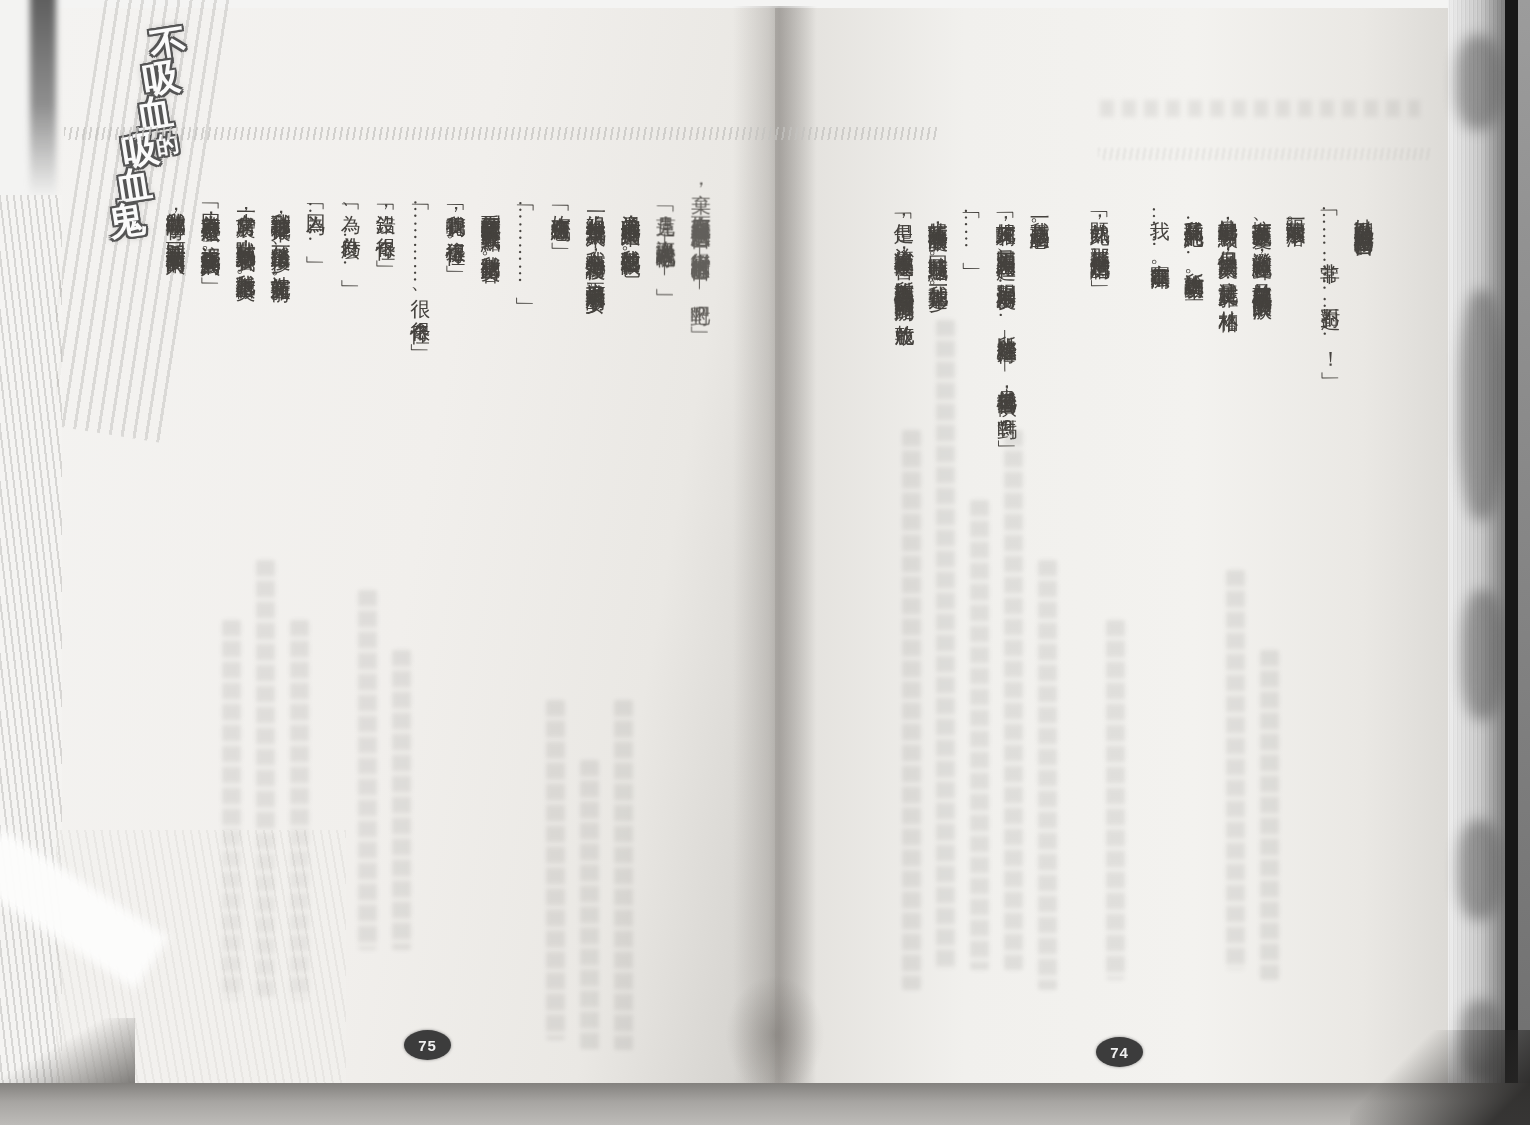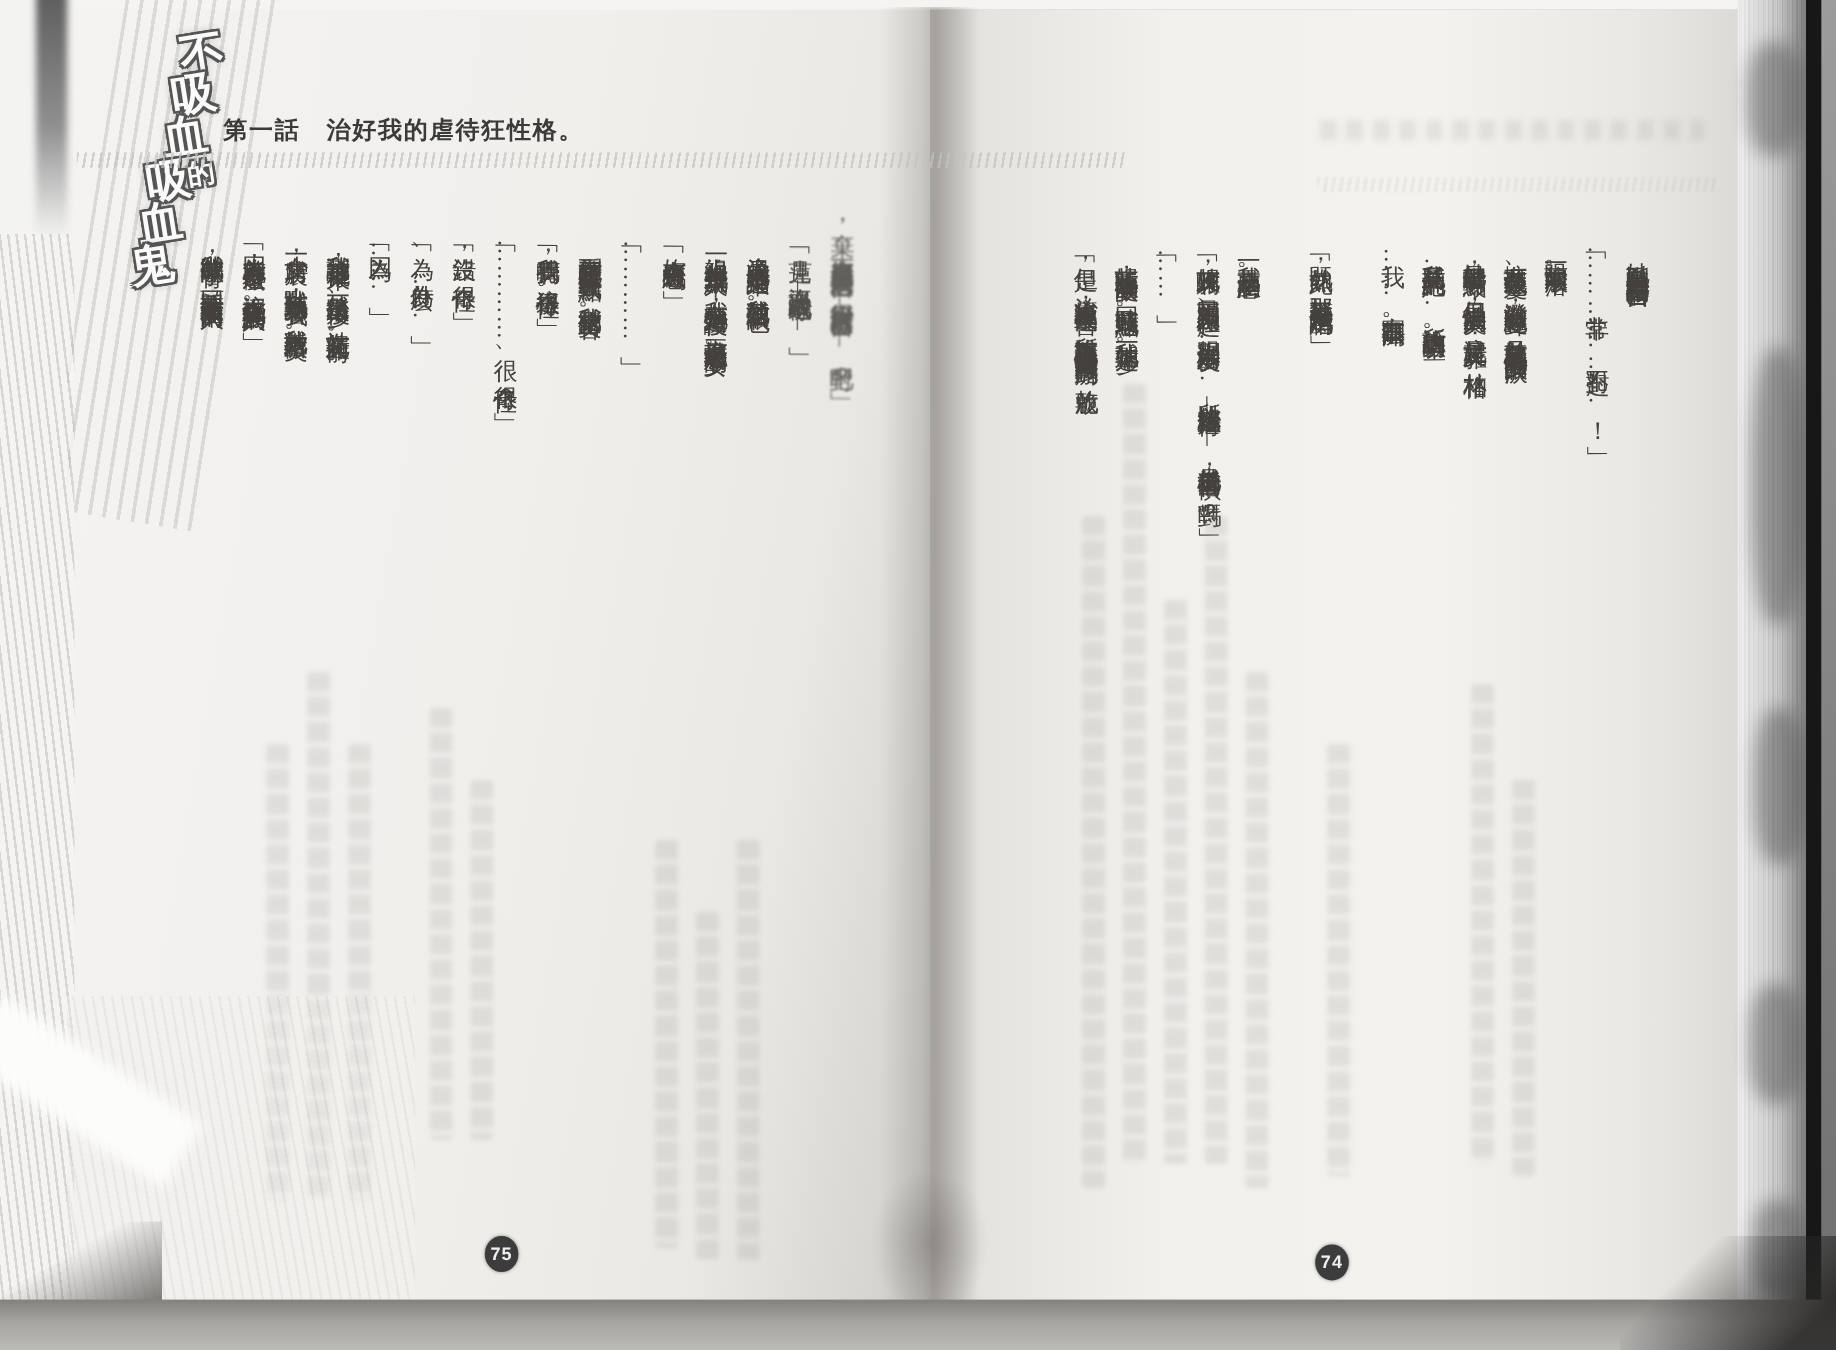--- a/index.html
+++ b/index.html
@@ -119,21 +119,21 @@
   .vtext-left p:nth-child(2) { filter:blur(.35px); opacity:.92; }
 
   
   .ghost {
     position:absolute; width:19px; opacity:.42; filter:blur(2.3px); border-radius:3px;
     background:repeating-linear-gradient(180deg,rgba(128,126,123,.38) 0 16px,rgba(128,126,123,.07) 16px 21px);
   }
 
   
   .badge {
-    position:absolute; width:28px; height:30px; background:#3c3c3c; border-radius:50%;
+    position:absolute; width:47px; height:30px; background:#3c3c3c; border-radius:50%;
     color:#f0f0f0; font-size:15px; font-weight:bold; font-family:"Liberation Sans",sans-serif;
     display:flex; align-items:center; justify-content:center; letter-spacing:1px;
     box-shadow:0 0 3px rgba(60,60,60,.6);
   }
 </style>
 </head>
 <body>
 
 <div class="scan">
 
@@ -146,21 +146,20 @@
   <div class="logo-stripes"></div>
   <div>
     <span class="logo-char" style="left:150px; top:26px">不</span>
     <span class="logo-char" style="left:143px; top:60px">吸</span>
     <span class="logo-char" style="left:136px; top:95px">血</span>
     <span class="logo-char small" style="left:156px; top:133px">的</span>
     <span class="logo-char" style="left:122px; top:132px">吸</span>
     <span class="logo-char" style="left:115px; top:167px">血</span>
     <span class="logo-char" style="left:108px; top:202px">鬼</span>
   </div>
-  <div class="chapter-title">第一話　治好我的虐待狂性格。</div>
   <div class="hatch-rule"></div>
   <div class="bleed-title"></div>
   <div class="bleed-hatch"></div>
 
   <div class="vtext vtext-right">
       <p>她以自己吐出的惡毒話語傷害著自己。</p>
       <p>「……非常……對不起……！」</p>
       <p>眼淚如雨一般落下。</p>
       <p>擁有美麗淡金色頭髮、澄澈的藍綠色雙眸，並且散發著異國風情的少女的眼淚。</p>
       <p>她是個嘴巴有點壞，但只是怕寂寞的人，這就是艾妮雅．林柏格。</p>

